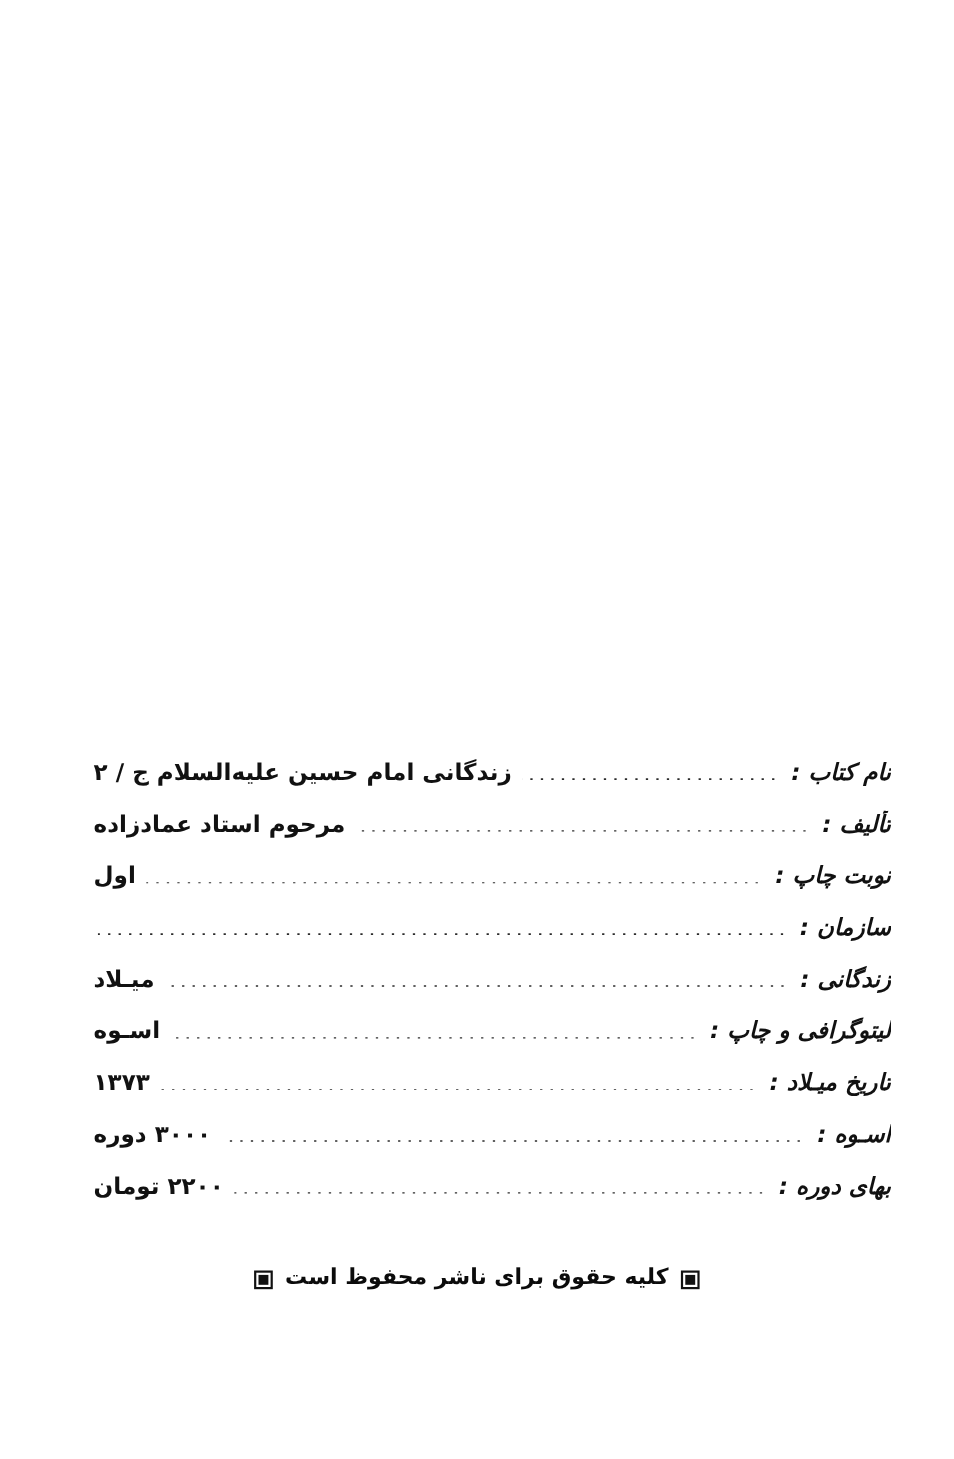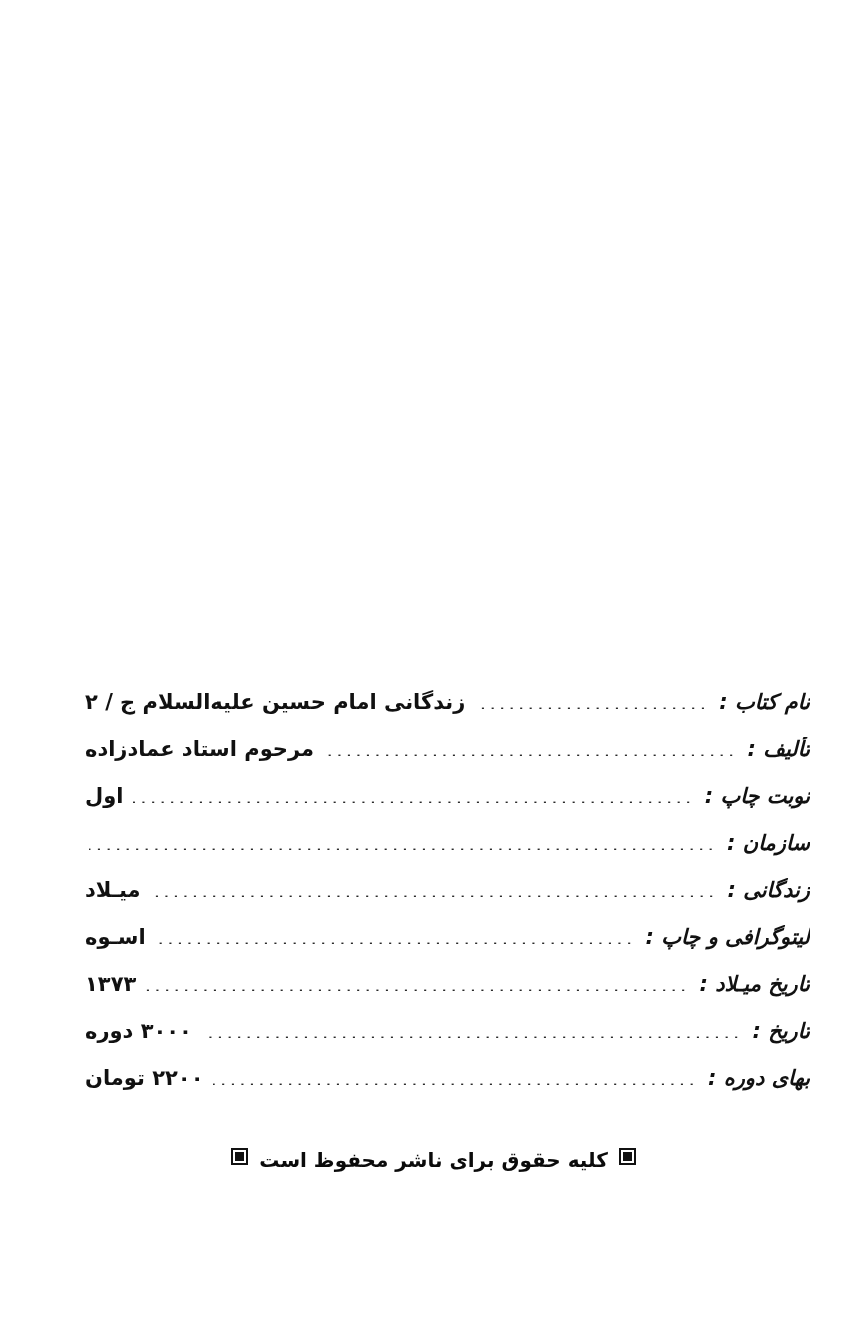--- a/index.html
+++ b/index.html
@@ -95,21 +95,21 @@
   .footer-note {
     position: absolute;
     top: 1148px;
     left: 0;
     right: 0;
     text-align: center;
     direction: rtl;
   }
   .footer-inner {
     display: inline-flex;
-    align-items: flex-start;
+    align-items: flex-end;
     gap: 11px;
     font-size: 20px;
     font-weight: 700;
     color: #0b0b0b;
     letter-spacing: 0.2px;
   }
   .bullet-square {
     display: inline-block;
     width: 13px;
     height: 13px;
@@ -175,21 +175,21 @@
       <span class="field-value">اسـوه</span>
     </div>
 
     <div class="field-row">
       <span class="field-label">تاریخ میـلاد :</span>
       <span class="leader"></span>
       <span class="field-value">۱۳۷۳</span>
     </div>
 
     <div class="field-row">
-      <span class="field-label">تاریخ :</span>
+      <span class="field-label">اسـوه :</span>
       <span class="leader"></span>
       <span class="field-value">۳۰۰۰ دوره</span>
     </div>
 
     <div class="field-row">
       <span class="field-label">بهای دوره :</span>
       <span class="leader"></span>
       <span class="field-value">۲۲۰۰ تومان</span>
     </div>
 

